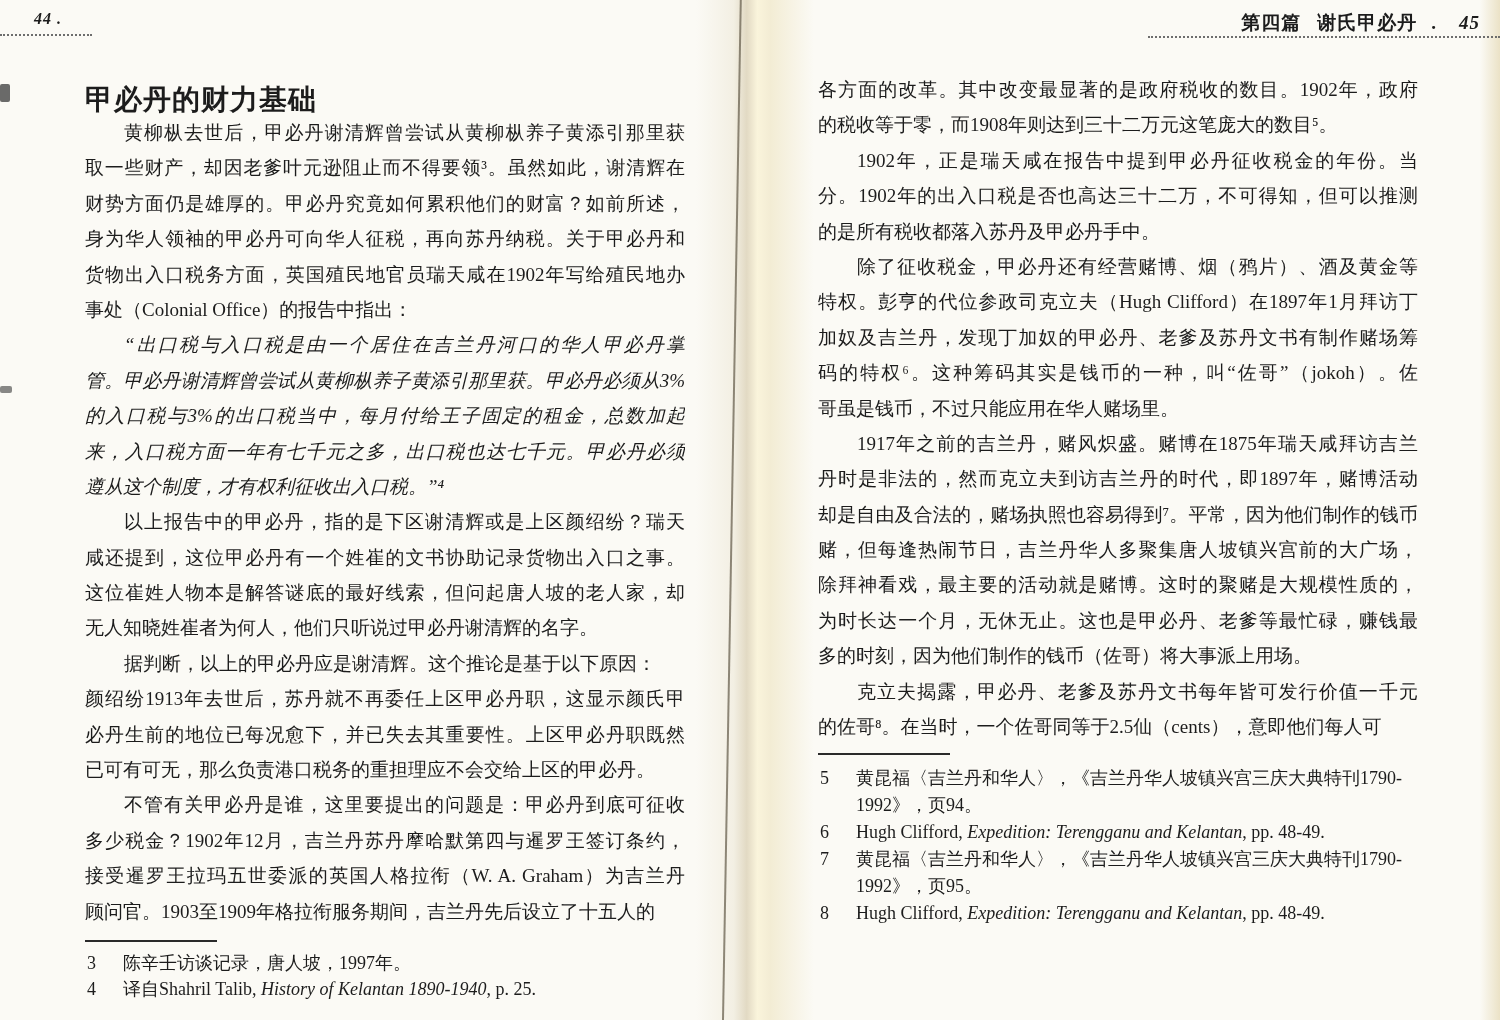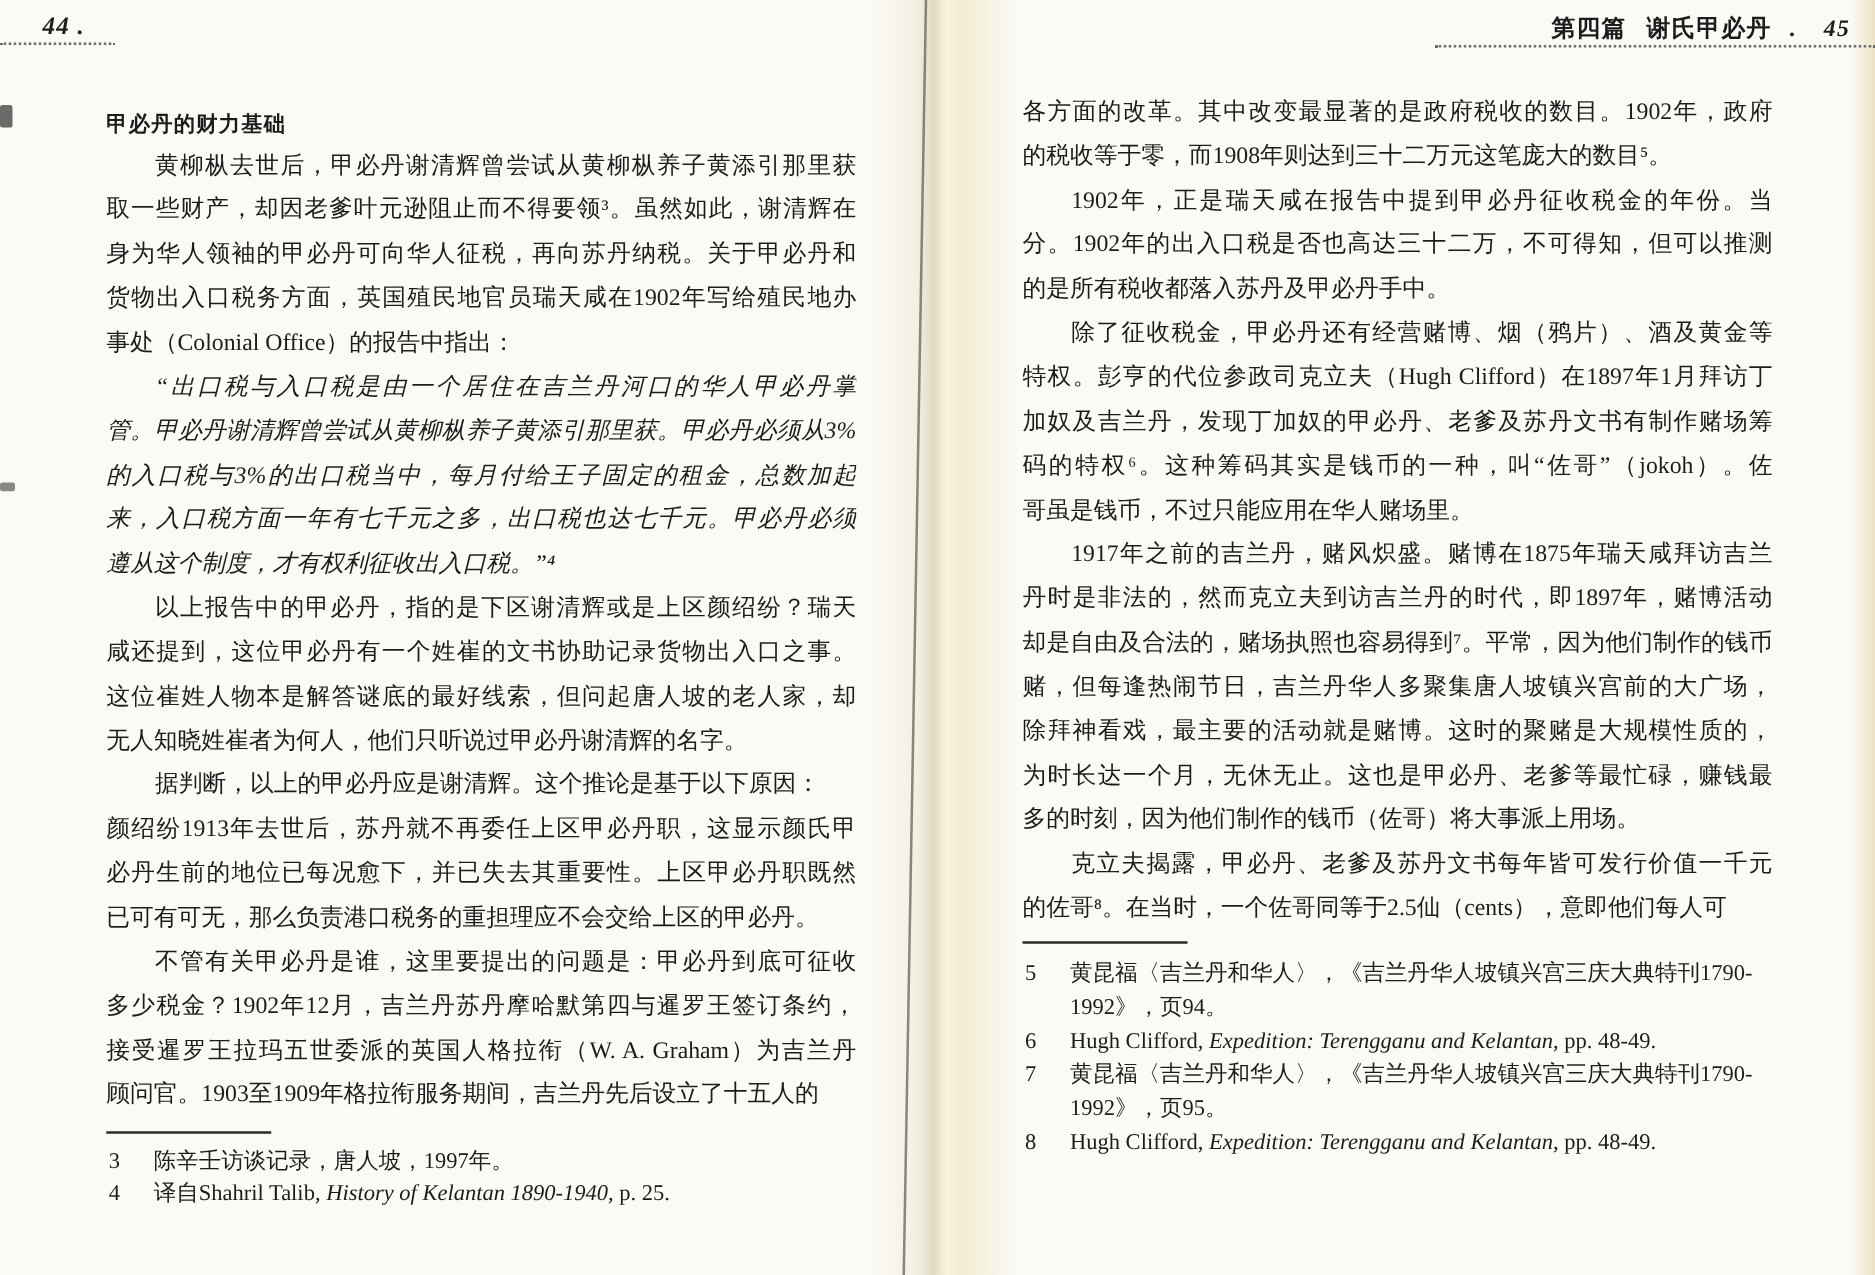--- a/index.html
+++ b/index.html
@@ -7,21 +7,21 @@
     width:1500px; height:1020px;
     background:#fbfaf5;
     font-family:"Liberation Serif","DejaVu Serif",serif;
     color:#1c1c1c;
     position:relative;
     overflow:hidden;
   }
   
   .header-left {
     position:absolute; left:34px; top:10px;
-    font-size:20px; font-style:italic; font-weight:bold; letter-spacing:1px;
+    font-size:16px; font-style:italic; font-weight:bold; letter-spacing:1px;
   }
   .rule-left {
     position:absolute; left:0; top:34px; width:92px; height:0;
     border-bottom:2px dotted #6d6d6d;
   }
   .header-right {
     position:absolute; right:20px; top:10px;
     font-size:19px; font-weight:600; letter-spacing:1px;
     white-space:nowrap;
   }
@@ -29,21 +29,21 @@
   .header-right .dot { margin:0 10px 0 14px; font-weight:bold; }
   .header-right .pg  { font-style:italic; font-weight:bold;margin-left:12px; }
   .rule-right {
     position:absolute; left:1148px; right:0; top:36px; height:0;
     border-bottom:2px dotted #6d6d6d;
   }
   
   .page-left  { position:absolute; left:85px;  top:84px; width:600px; }
   .page-right { position:absolute; left:818px; top:72px; width:600px; }
   .heading {
-    font-size:17px; font-weight:600; line-height:31px; height:31px;
+    font-size:28px; font-weight:600; line-height:31px; height:31px;
     letter-spacing:1px;
   }
   .line {
     font-size:19px; line-height:35.4px; height:35.4px;
     text-align:justify; text-align-last:justify;
     overflow:hidden;
   }
   .line.last   { text-align-last:left; }
   .line.indent { text-indent:2.05em; }
   .line.quote  { font-style:italic; }
@@ -100,20 +100,21 @@
 
 <div class="header-right">
   <span class="sect">第四篇</span><span>谢氏甲必丹</span><span class="dot">.</span><span class="pg">45</span>
 </div>
 <div class="rule-right"></div>
 
 <div class="page-left">
   <div class="heading">甲必丹的财力基础</div>
   <div class="line indent">黄柳枞去世后，甲必丹谢清辉曾尝试从黄柳枞养子黄添引那里获</div>
     <div class="line">取一些财产，却因老爹叶元逊阻止而不得要领³。虽然如此，谢清辉在</div>
+    <div class="line">财势方面仍是雄厚的。甲必丹究竟如何累积他们的财富？如前所述，</div>
     <div class="line">身为华人领袖的甲必丹可向华人征税，再向苏丹纳税。关于甲必丹和</div>
     <div class="line">货物出入口税务方面，英国殖民地官员瑞天咸在1902年写给殖民地办</div>
     <div class="line last">事处（Colonial Office）的报告中指出：</div>
     <div class="line quote indent">“出口税与入口税是由一个居住在吉兰丹河口的华人甲必丹掌</div>
     <div class="line quote">管。甲必丹谢清辉曾尝试从黄柳枞养子黄添引那里获。甲必丹必须从3%</div>
     <div class="line quote">的入口税与3%的出口税当中，每月付给王子固定的租金，总数加起</div>
     <div class="line quote">来，入口税方面一年有七千元之多，出口税也达七千元。甲必丹必须</div>
     <div class="line quote last">遵从这个制度，才有权利征收出入口税。”⁴</div>
     <div class="line indent">以上报告中的甲必丹，指的是下区谢清辉或是上区颜绍纷？瑞天</div>
     <div class="line">咸还提到，这位甲必丹有一个姓崔的文书协助记录货物出入口之事。</div>

